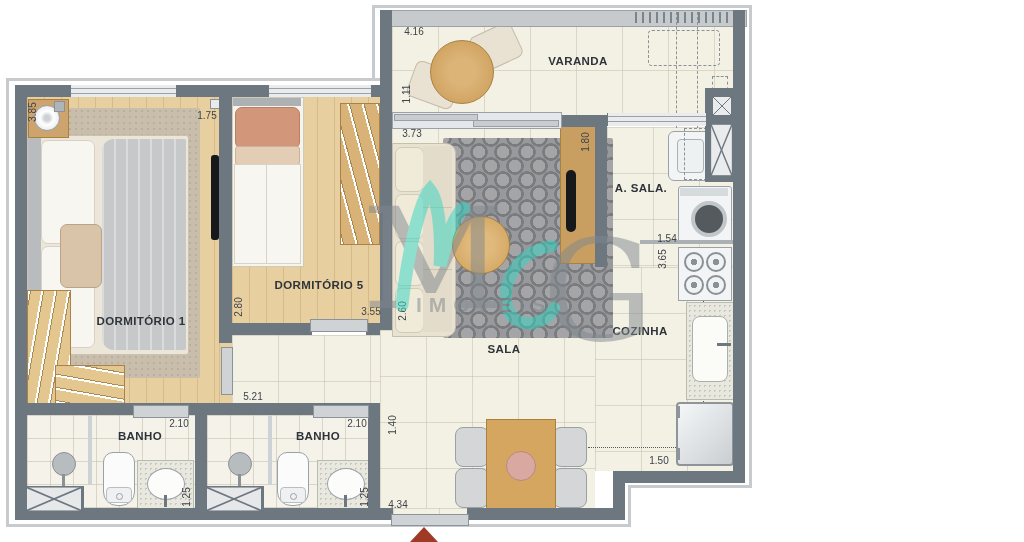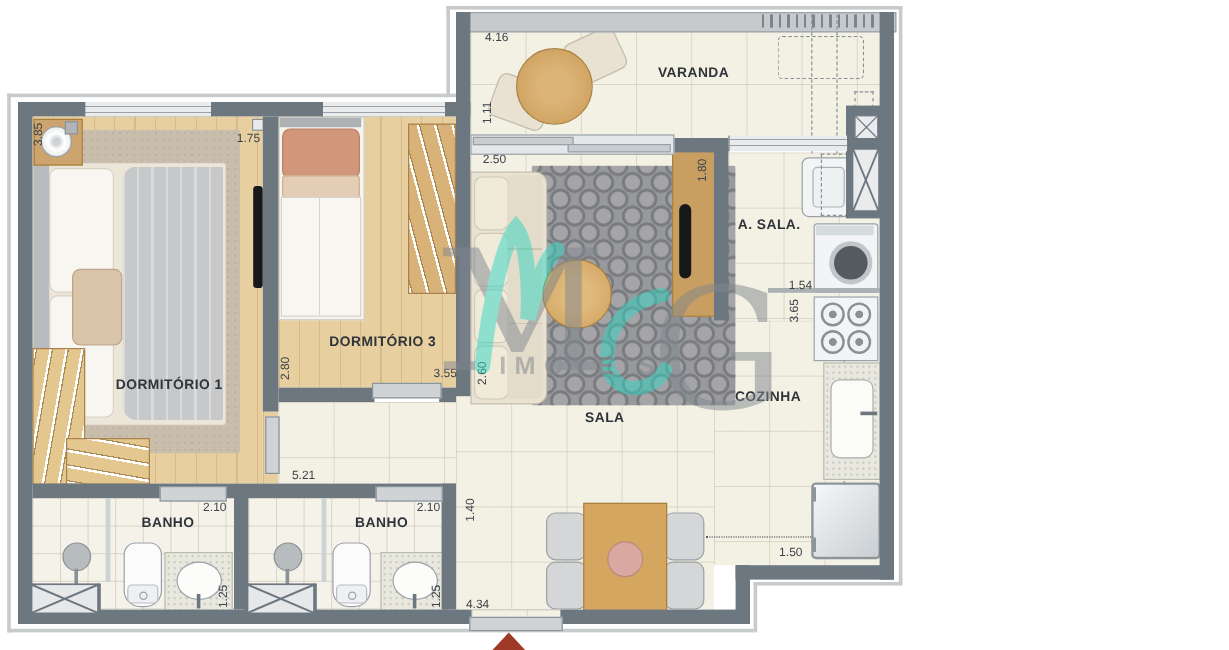--- a/index.html
+++ b/index.html
@@ -232,32 +232,32 @@
   <div class="door" style="left:391px;top:514px;width:76px;height:10px;z-index:27"></div>
   <div class="door" style="left:133px;top:405px;width:54px;height:11px;z-index:27"></div>
   <div class="door" style="left:313px;top:405px;width:54px;height:11px;z-index:27"></div>
   <div class="door" style="left:310px;top:319px;width:56px;height:11px;z-index:27"></div>
   <div class="door" style="left:221px;top:347px;width:10px;height:46px;z-index:27"></div>
 
   <div class="abs" style="left:410px;top:527px;width:0;height:0;border-left:14px solid transparent;border-right:14px solid transparent;border-bottom:15px solid #9e3a26;z-index:28"></div>
 
   <div class="rlabel" style="left:578px;top:61px">VARANDA</div>
   <div class="rlabel" style="left:141px;top:321px">DORMITÓRIO 1</div>
-  <div class="rlabel" style="left:319px;top:285px">DORMITÓRIO 3</div>
+  <div class="rlabel" style="left:319px;top:285px">DORMITÓRIO 5</div>
   <div class="rlabel" style="left:504px;top:349px">SALA</div>
   <div class="rlabel" style="left:640px;top:331px">COZINHA</div>
   <div class="rlabel" style="left:641px;top:188px">A. SALA.</div>
   <div class="rlabel" style="left:140px;top:436px">BANHO</div>
   <div class="rlabel" style="left:318px;top:436px">BANHO</div>
 
   <div class="dimv" style="left:33px;top:112px">3.85</div>
   <div class="dim" style="left:207px;top:116px">1.75</div>
   <div class="dim" style="left:414px;top:32px">4.16</div>
   <div class="dimv" style="left:407px;top:94px">1.11</div>
-  <div class="dim" style="left:412px;top:134px">2.50</div>
+  <div class="dim" style="left:412px;top:134px">3.73</div>
   <div class="dimv" style="left:403px;top:311px">2.60</div>
   <div class="dimv" style="left:586px;top:142px">1.80</div>
   <div class="dim" style="left:371px;top:312px">3.55</div>
   <div class="dimv" style="left:239px;top:307px">2.80</div>
   <div class="dim" style="left:253px;top:397px">5.21</div>
   <div class="dim" style="left:179px;top:424px">2.10</div>
   <div class="dimv" style="left:187px;top:497px">1.25</div>
   <div class="dim" style="left:357px;top:424px">2.10</div>
   <div class="dimv" style="left:365px;top:497px">1.25</div>
   <div class="dim" style="left:667px;top:239px">1.54</div>

